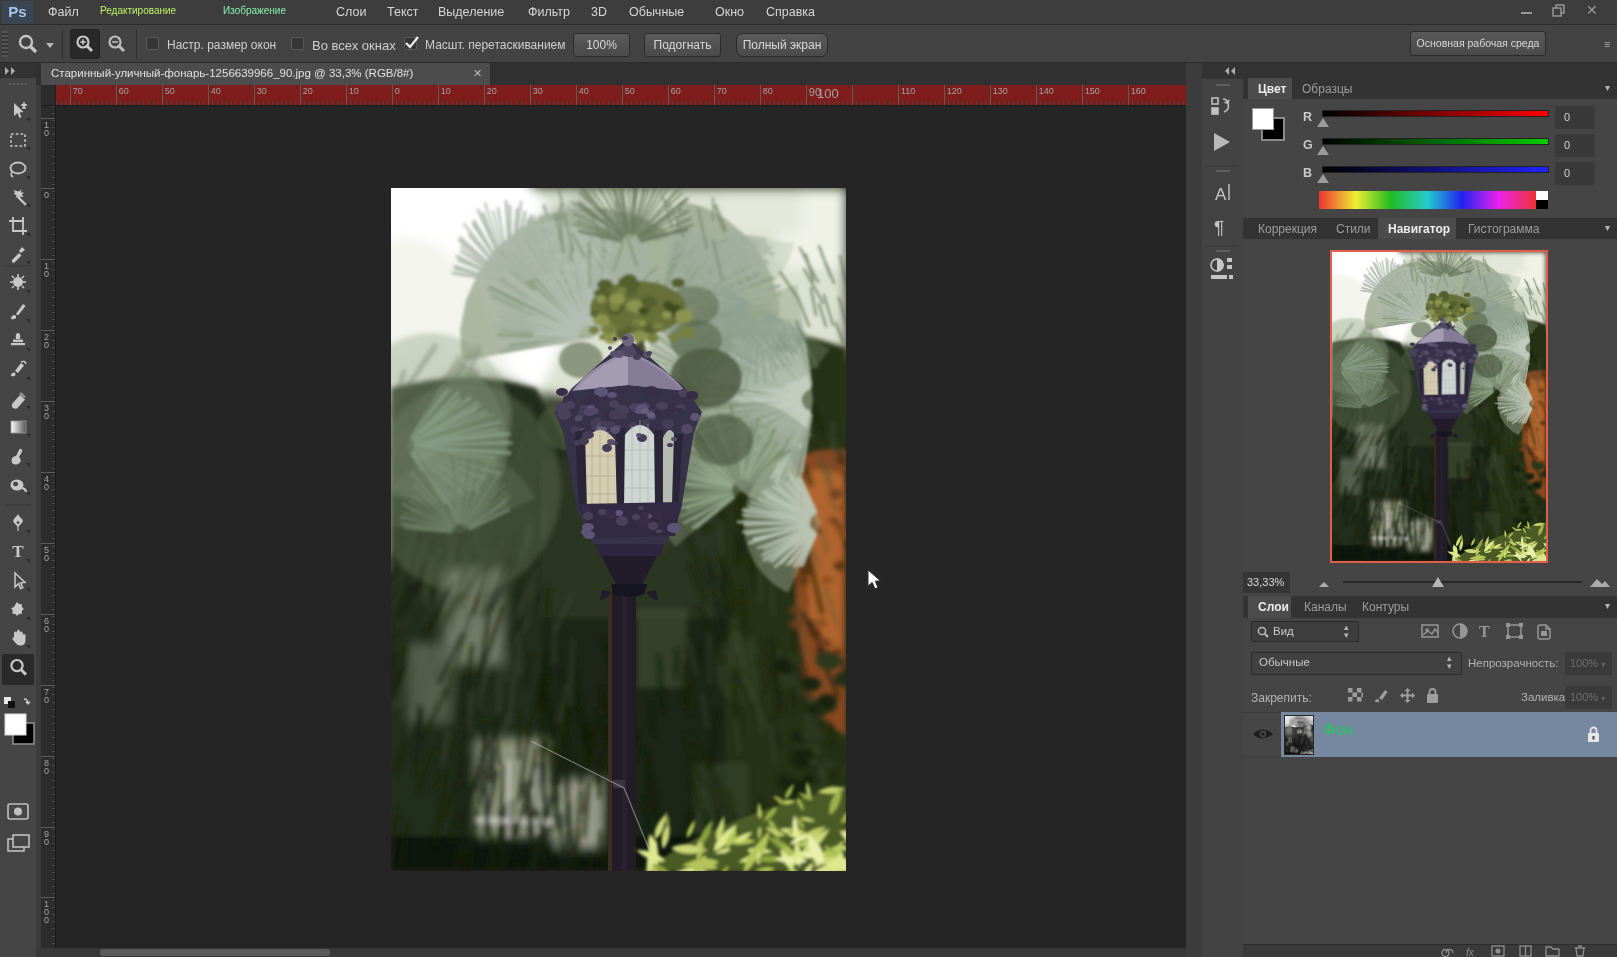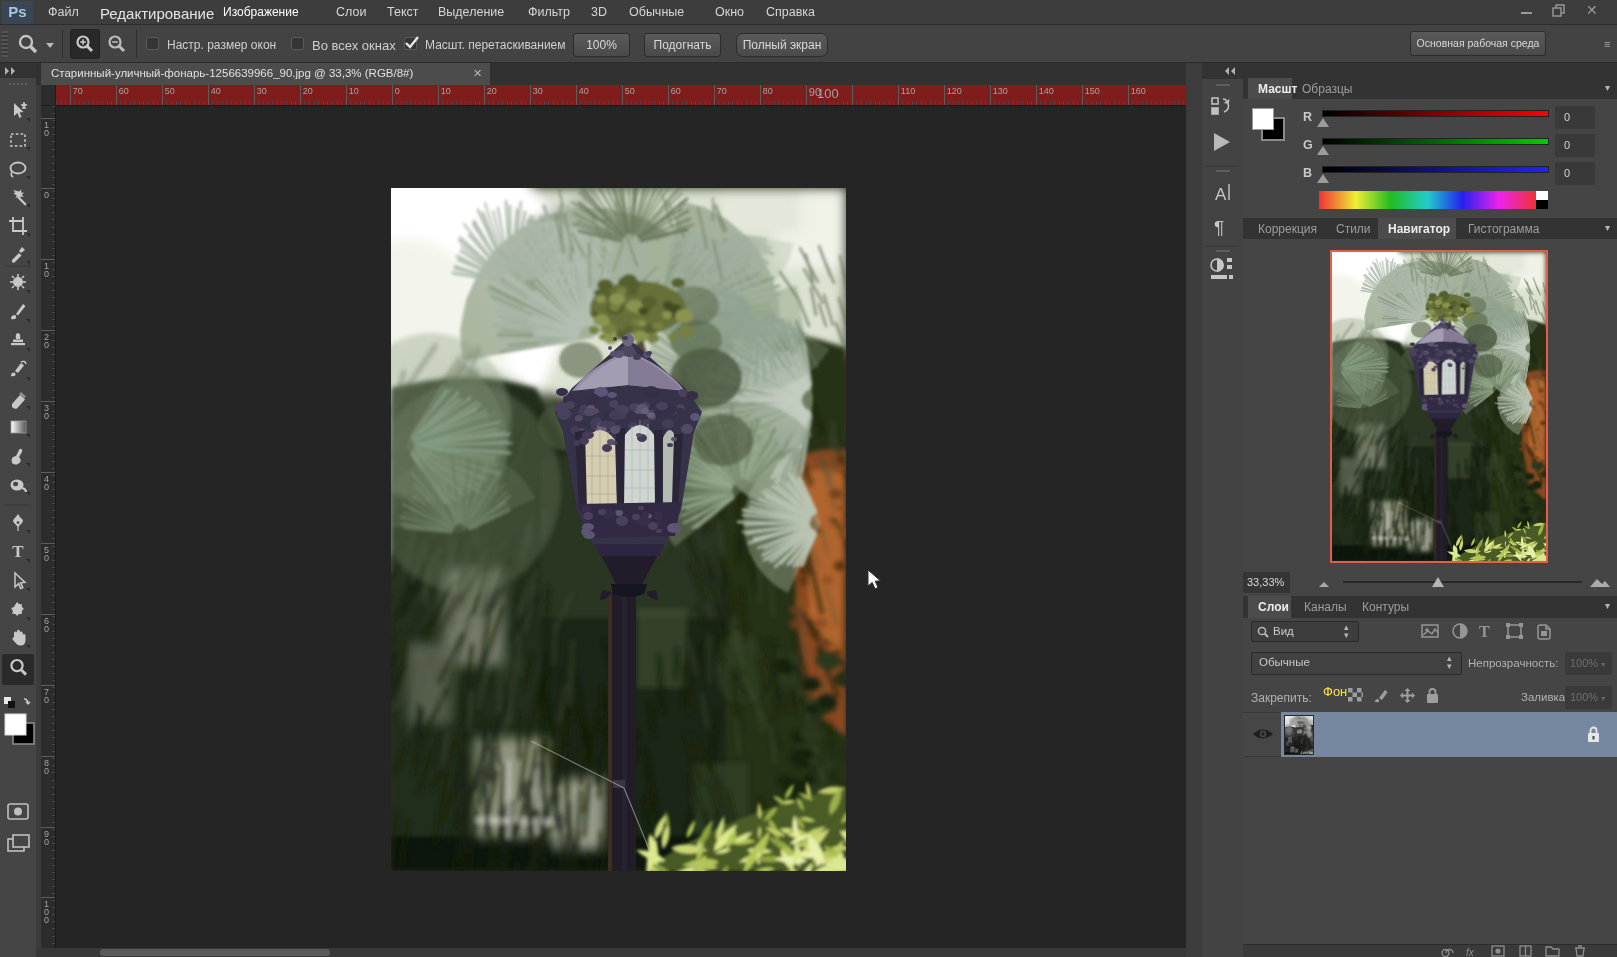--- a/index.html
+++ b/index.html
@@ -1562,22 +1562,22 @@
             <path d="M0,0 Q 7,-5 21,0 Q 7,5 0,0 Z" fill="#dbe790" transform="translate(409,660) rotate(112)"></path>
             <path d="M0,0 Q 9,-6 25,0 Q 9,6 0,0 Z" fill="#dbe790" transform="translate(441,677) rotate(153)"></path>
           </g>
         </g>
       </symbol>
     </defs>
   </svg>
 <div class="a" style="left:0;top:0;width:1617px;height:25px;background:#3d3d3d;border-bottom:1px solid #2d2d2d"></div>
 <div class="a" style="left:2px;top:1px;width:31px;height:23px;background:#3b4654;color:#a6c6e8;font-size:15px;font-weight:bold;text-align:center;line-height:22px">Ps</div>
 <div class="tx" style="left:48px;top:5px;font-size:12.5px;color:#d6d6d6">Файл</div>
-<div class="tx" style="left:100px;top:5px;font-size:15px;color:#e5e5e5">Редактирование</div>
-<div class="tx" style="left:223px;top:5px;font-size:12px;color:#ffffff">Изображение</div>
+<div class="tx" style="left:100px;top:5px;font-size:10px;color:#bef264">Редактирование</div>
+<div class="tx" style="left:223px;top:5px;font-size:10px;color:#86efac">Изображение</div>
 <div class="tx" style="left:336px;top:5px;font-size:12.5px;color:#d6d6d6">Слои</div>
 <div class="tx" style="left:387px;top:5px;font-size:12.5px;color:#d6d6d6">Текст</div>
 <div class="tx" style="left:438px;top:5px;font-size:12.5px;color:#d6d6d6">Выделение</div>
 <div class="tx" style="left:528px;top:5px;font-size:12.5px;color:#d6d6d6">Фильтр</div>
 <div class="tx" style="left:591px;top:5px;font-size:12.5px;color:#d6d6d6">3D</div>
 <div class="tx" style="left:629px;top:5px;font-size:12.5px;color:#d6d6d6">Обычные</div>
 <div class="tx" style="left:715px;top:5px;font-size:12.5px;color:#d6d6d6">Окно</div>
 <div class="tx" style="left:766px;top:5px;font-size:12.5px;color:#d6d6d6">Справка</div>
 <div class="a" style="left:1521px;top:12px;width:11px;height:2px;background:#9a9a9a"></div>
 <svg class="a" style="left:1552px;top:4px" width="14" height="14" viewBox="0 0 14 14">
@@ -1906,21 +1906,21 @@
       <path d="M15,181 a6,6 0 0 1 0,12" fill="#c6c6c6"></path>
       <rect x="25" y="180" width="5" height="4" fill="#c6c6c6" stroke="none"></rect>
       <rect x="25" y="187" width="5" height="4" fill="#c6c6c6" stroke="none"></rect>
       <rect x="9" y="197" width="16" height="4" fill="#c6c6c6" stroke="none"></rect>
       <rect x="27" y="197" width="4" height="4" fill="#c6c6c6" stroke="none"></rect>
     </g>
   </svg>
 <div class="a" style="left:1243px;top:79px;width:374px;height:878px;background:#454545"></div>
 <div class="a" style="left:1243px;top:78px;width:374px;height:21px;background:#333333"></div>
 <div class="a" style="left:1248px;top:78px;width:44px;height:21px;background:#4c4c4c"></div>
-<div class="tx" style="left:1258px;top:82px;font-size:12px;color:#ececec;font-weight:bold">Масшт</div>
+<div class="tx" style="left:1258px;top:82px;font-size:12px;color:#ececec;font-weight:bold">Цвет</div>
 <div class="tx" style="left:1302px;top:82px;font-size:12px;color:#9d9d9d">Образцы</div>
 <div class="tx" style="left:1605px;top:82px;font-size:10px;color:#b5b5b5">▾</div>
 <div class="a" style="left:1261px;top:117px;width:24px;height:24px;background:#000;border:2px solid #8a8a8a"></div>
 <div class="a" style="left:1252px;top:108px;width:22px;height:22px;background:#fff;border:1px solid #999"></div>
 <div class="tx" style="left:1303px;top:110px;font-size:12.5px;color:#c9c9c9;font-weight:bold">R</div>
 <div class="a" style="left:1322px;top:110px;width:227px;height:7px;background:linear-gradient(to right,#000,#f00);border:1px solid #222"></div>
 <div class="a" style="left:1317px;top:118px;border-left:6px solid transparent;border-right:6px solid transparent;border-bottom:9px solid #9c9c9c"></div>
 <div class="a" style="left:1555px;top:106px;width:40px;height:23px;background:#393939;border-radius:2px;color:#d2d2d2;font-size:11px;line-height:23px;padding-left:9px">0</div>
 <div class="tx" style="left:1303px;top:138px;font-size:12.5px;color:#c9c9c9;font-weight:bold">G</div>
 <div class="a" style="left:1322px;top:138px;width:227px;height:7px;background:linear-gradient(to right,#000,#0c0);border:1px solid #222"></div>
@@ -2025,21 +2025,21 @@
 <div class="a" style="left:1243px;top:712px;width:374px;height:45px;background:#464646;border-top:1px solid #3a3a3a;border-bottom:1px solid #3a3a3a"></div>
 <div class="a" style="left:1281px;top:712px;width:336px;height:45px;background:#76889f"></div>
 <svg class="a" style="left:1252px;top:726px" width="22" height="16" viewBox="0 0 22 16">
     <path d="M1,8 Q11,-1 21,8 Q11,17 1,8 Z" fill="#1d1d1d"></path>
     <circle cx="11" cy="8" r="3.4" fill="#464646"></circle>
     <circle cx="11" cy="8" r="1.6" fill="#1d1d1d"></circle>
   </svg>
 <div class="a" style="left:1285px;top:716px;width:28px;height:38px;outline:1px solid #2c2c2c;filter:grayscale(0.95) brightness(0.92)"><svg width="28" height="38" viewBox="0 0 455 683" preserveAspectRatio="none">
       <use href="#photo"></use>
     </svg></div>
-<div class="tx" style="left:1323px;top:684px;font-size:13px;color:#fde047">Фон</div>
+<div class="tx" style="left:1323px;top:721px;font-size:16px;color:#22c55e">Фон</div>
 <svg class="a" style="left:1586px;top:726px" width="15" height="17" viewBox="0 0 15 17">
     <rect x="2" y="7" width="11" height="9" rx="1" fill="#e6e6e6"></rect>
     <path d="M4.5,7 V4.5 a3,3 0 0 1 6,0 V7" fill="none" stroke="#e6e6e6" stroke-width="1.8"></path>
     <rect x="6.5" y="10" width="2" height="3.5" fill="#464646"></rect>
   </svg>
 <div class="a" style="left:1243px;top:944px;width:374px;height:13px;background:#3a3a3a;border-top:1px solid #2c2c2c"></div>
 <svg class="a" style="left:1440px;top:944px" width="150" height="13" viewBox="0 0 150 13">
     <g stroke="#8e8e8e" stroke-width="1.3" fill="none">
       <path d="M2,9 a3.5,3.5 0 0 1 7,0 a3.5,3.5 0 0 1 -7,0 M6,9 a3.5,3.5 0 0 1 7,0"></path>
       <text x="26" y="12" font-size="10" fill="#8e8e8e" stroke="none" font-style="italic">fx</text>

